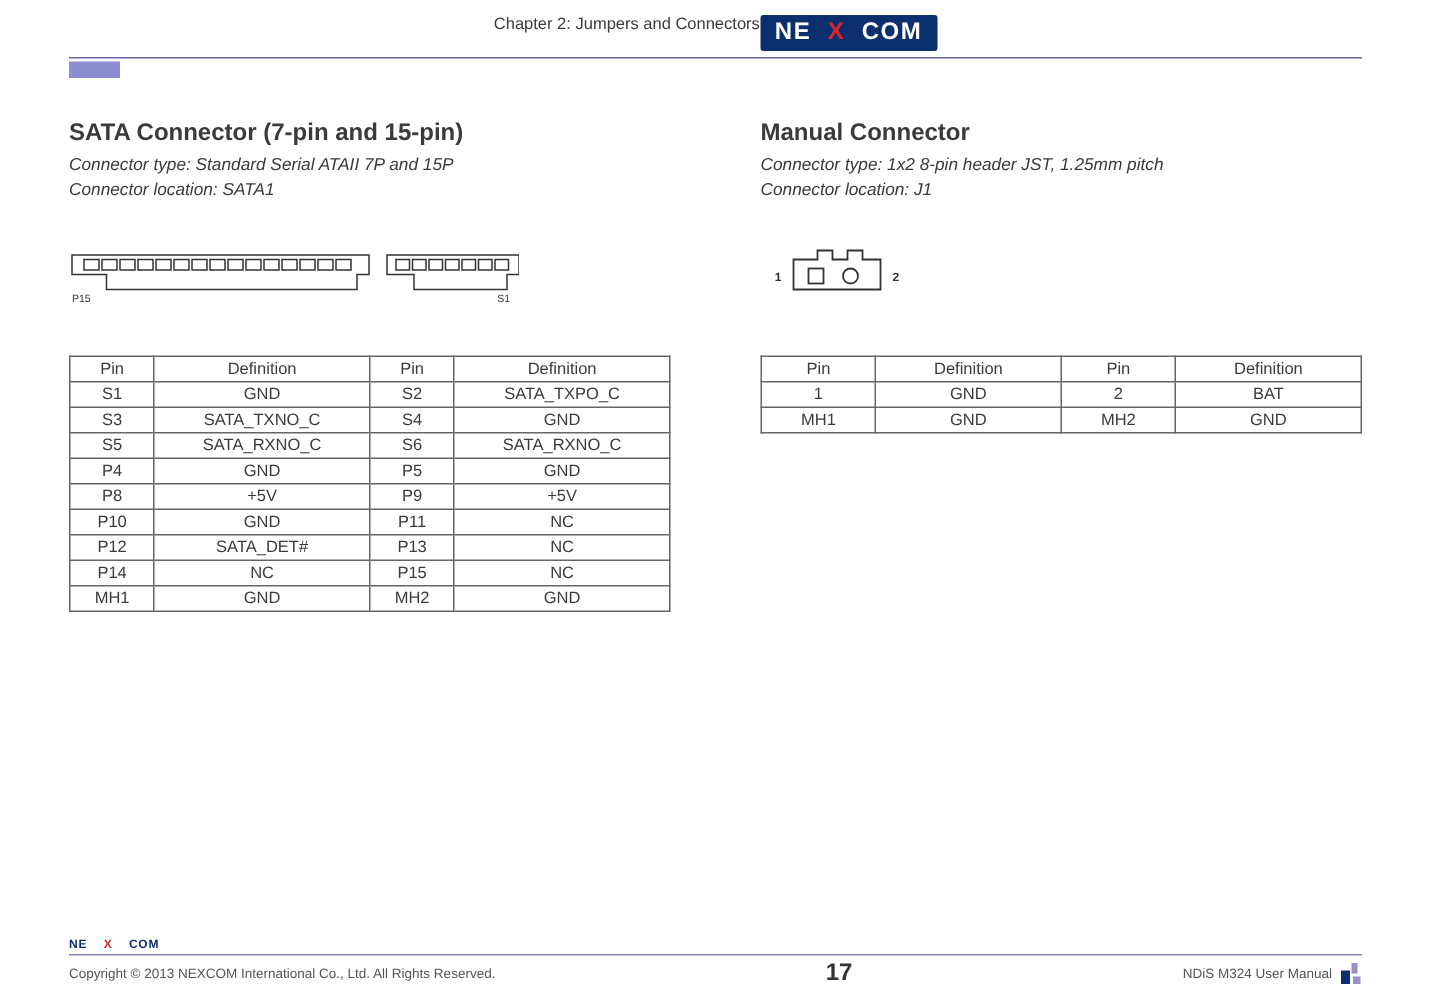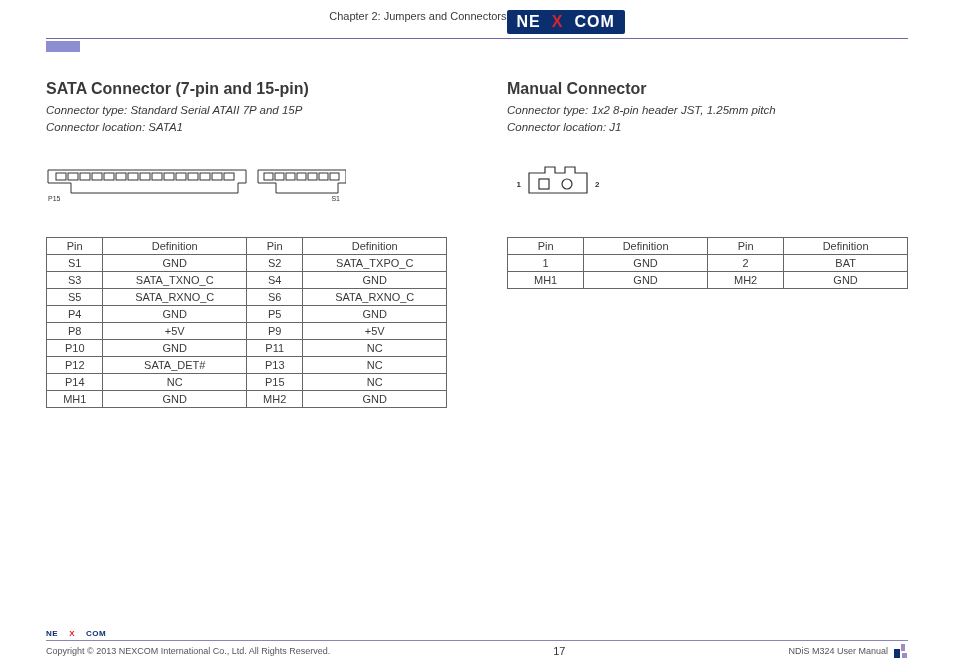--- a/index.html
+++ b/index.html
@@ -99,21 +99,21 @@
     background: #8a87b8;
     margin-bottom: 3px;
   }
   .footer-row {
     display: flex;
     justify-content: space-between;
     align-items: center;
     font-size: 9px;
     color: #555;
   }
-  .page-num { font-weight: 400; font-size: 11px; color: #333; }
+  .page-num { font-weight: 700; font-size: 16px; color: #333; }
   .footer-left { display: flex; flex-direction: column; gap: 2px; }
   .footer-corner svg { display:block; }
   
   .diagram svg { display:block; }
   .pinlabel { font-size: 7px; fill:#333; font-family: Arial, sans-serif; }
   .battnum { font-size: 8px; fill:#333; font-weight:700; font-family: Arial, sans-serif; }
 </style>
 </head>
 <body>
 

